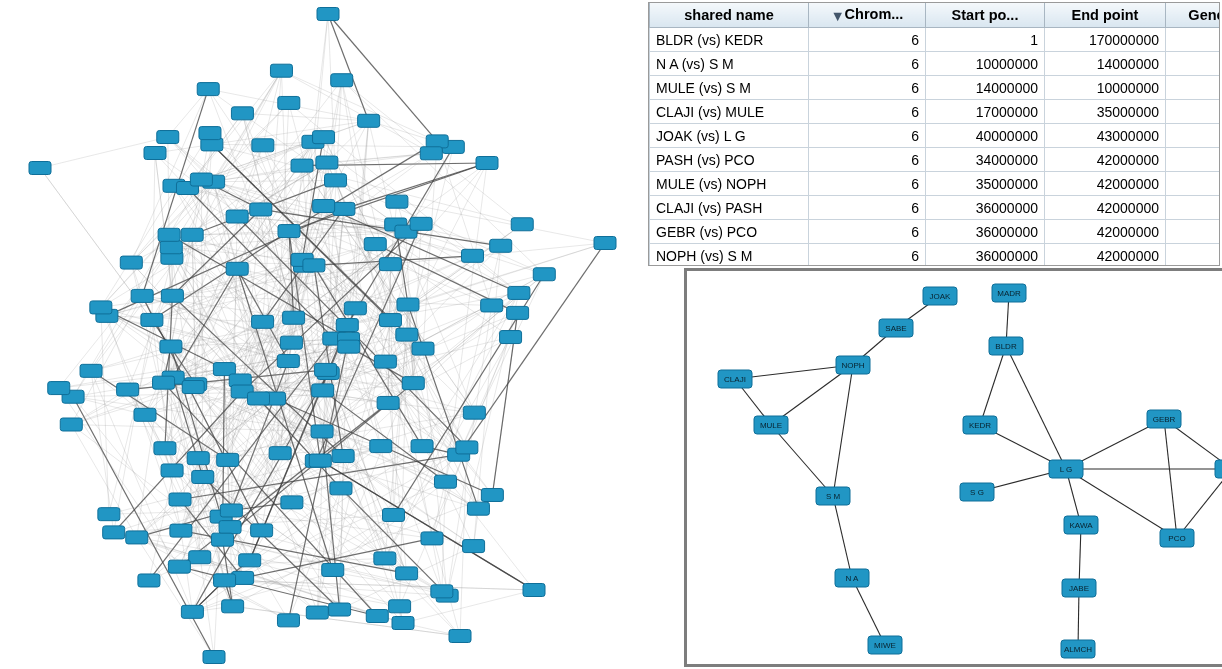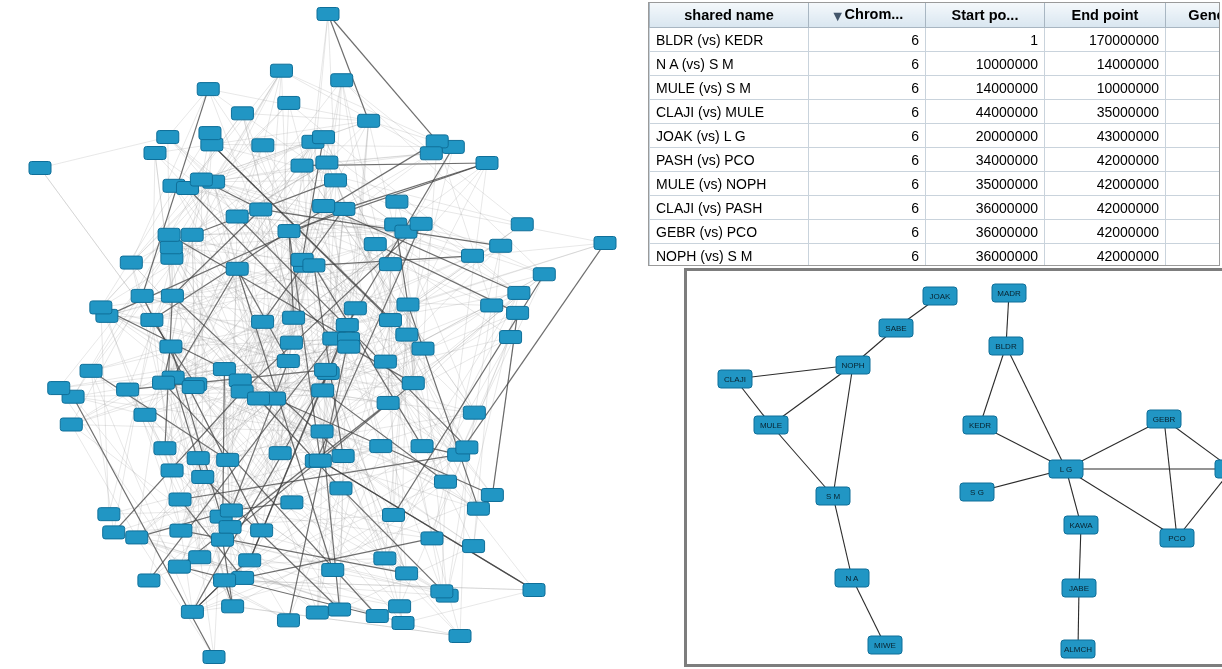--- a/index.html
+++ b/index.html
@@ -1266,28 +1266,28 @@
           <tr>
             <td class="txt col-w1">MULE (vs) S M</td>
             <td class="num col-w2">6</td>
             <td class="num col-w3">14000000</td>
             <td class="num col-w4">10000000</td>
             <td class="num col-w5">7.5</td>
           </tr>
           <tr>
             <td class="txt col-w1">CLAJI (vs) MULE</td>
             <td class="num col-w2">6</td>
-            <td class="num col-w3">44000000</td>
+            <td class="num col-w3">17000000</td>
             <td class="num col-w4">35000000</td>
             <td class="num col-w5">5.9</td>
           </tr>
           <tr>
             <td class="txt col-w1">JOAK (vs) L G</td>
             <td class="num col-w2">6</td>
-            <td class="num col-w3">20000000</td>
+            <td class="num col-w3">40000000</td>
             <td class="num col-w4">43000000</td>
             <td class="num col-w5">16.9</td>
           </tr>
           <tr>
             <td class="txt col-w1">PASH (vs) PCO</td>
             <td class="num col-w2">6</td>
             <td class="num col-w3">34000000</td>
             <td class="num col-w4">42000000</td>
             <td class="num col-w5">11.4</td>
           </tr>

